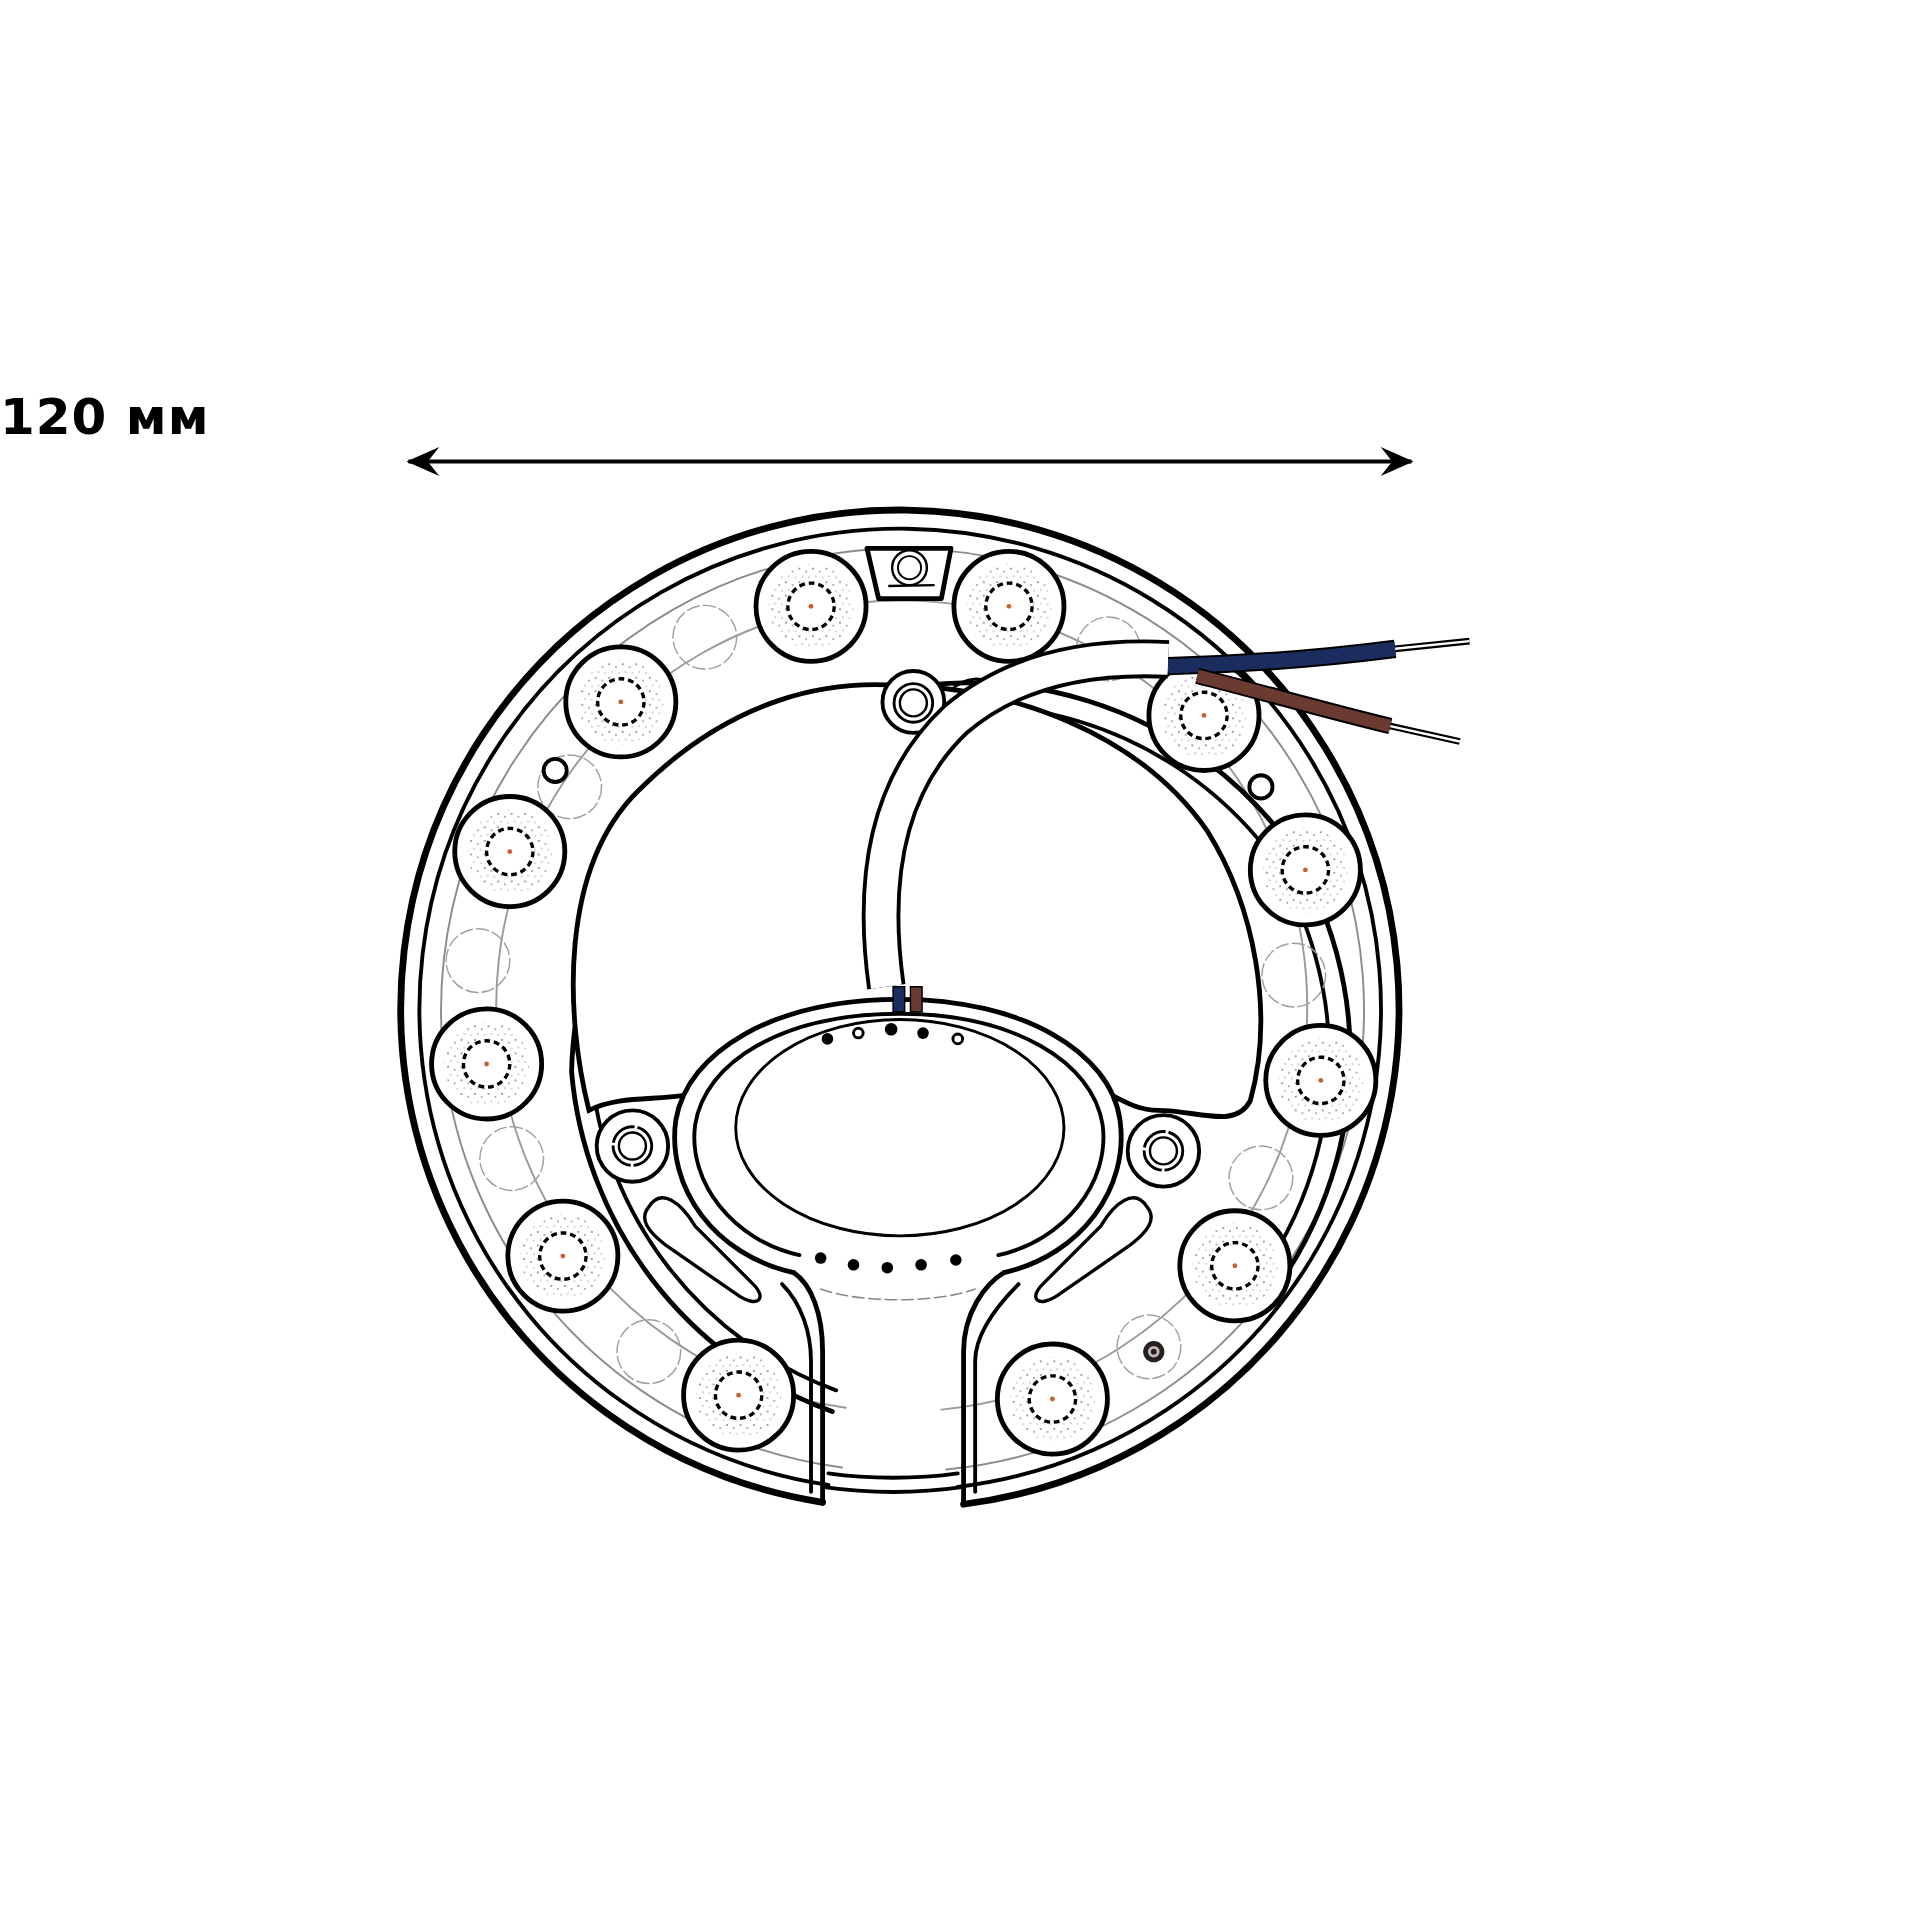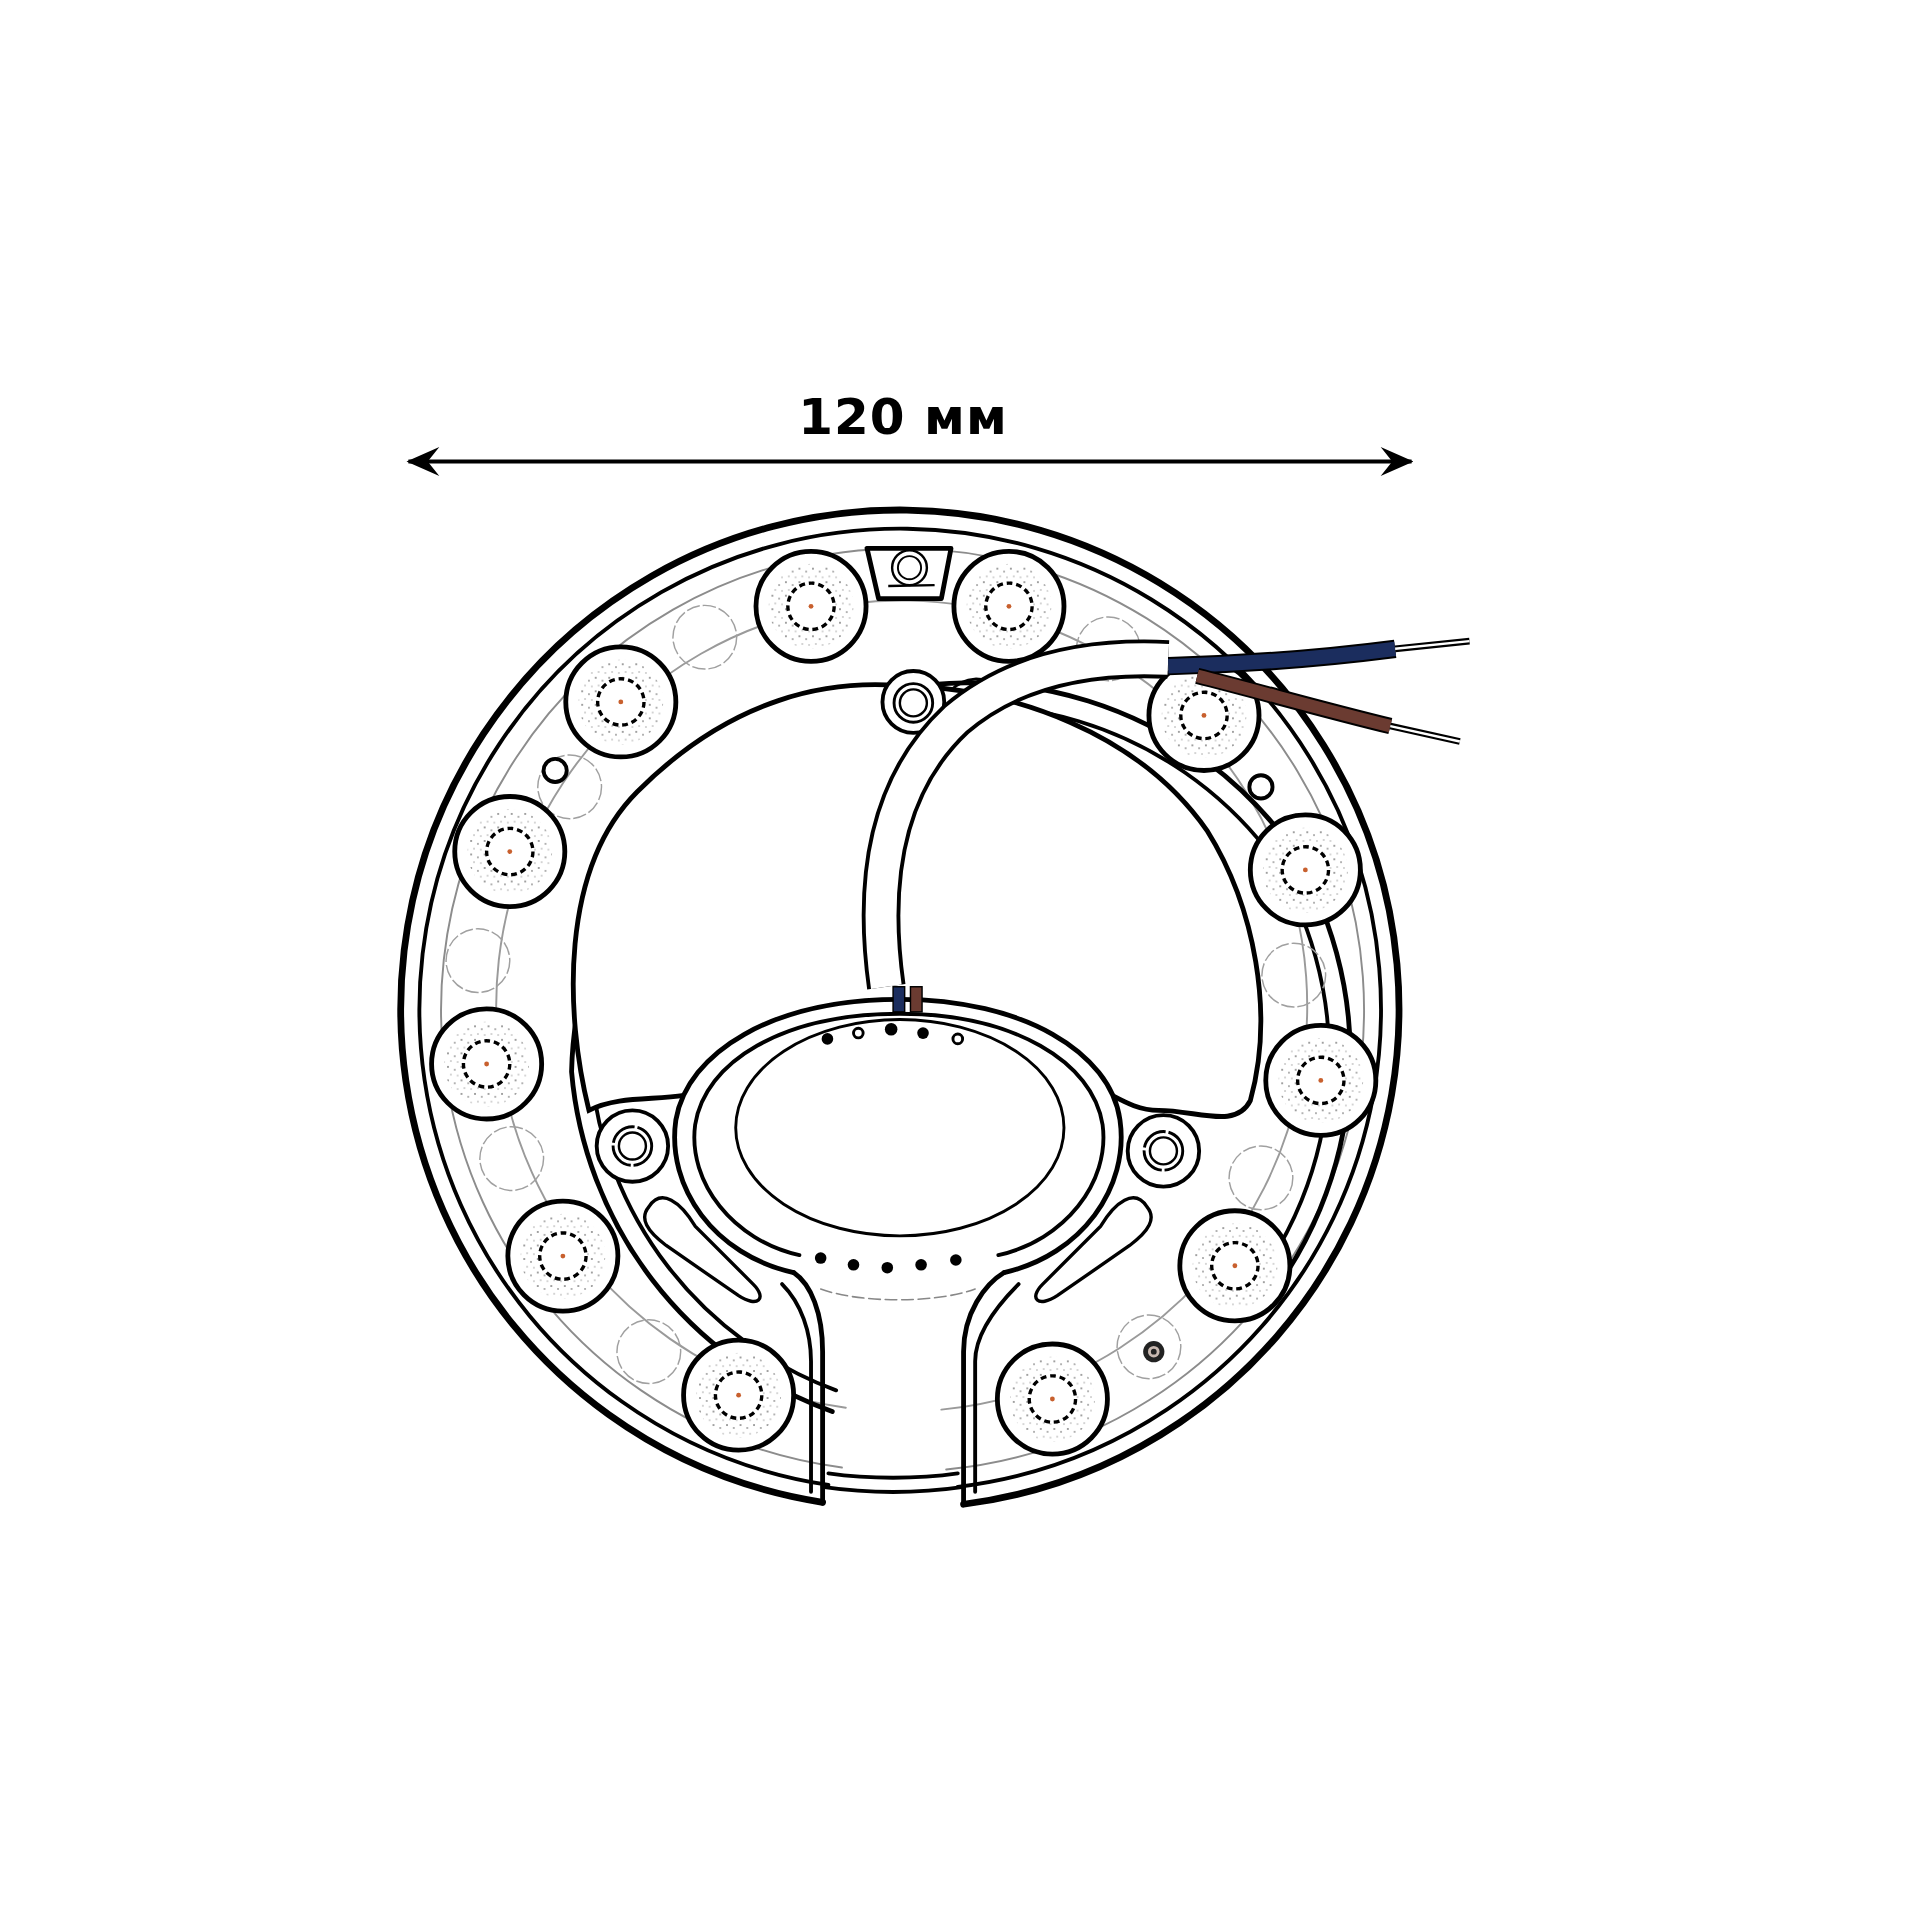--- a/index.html
+++ b/index.html
@@ -1,18 +1,18 @@
 <!DOCTYPE html>
 <html><head>
 <meta charset="utf-8">
 <style>
   html, body { margin: 0; padding: 0; background: #ffffff; }
   body { width: 1931px; height: 1931px; position: relative; overflow: hidden; font-family: "DejaVu Sans", sans-serif; }
   #canvas { position: absolute; left: 0; top: 0; width: 1931px; height: 1931px; }
-  .dim-label { position: absolute; left: 0; width: 1806px; top: 388px; text-align: center; font-family: "DejaVu Sans", sans-serif; font-weight: bold; font-size: 50px; color: #000; letter-spacing: 1px; }
+  .dim-label { position: absolute; left: 0; width: 1806px; top: 388px; text-align: left; font-family: "DejaVu Sans", sans-serif; font-weight: bold; font-size: 50px; color: #000; letter-spacing: 1px; }
   .dia-mark { position: absolute; left: 959px; top: 954px; font-family: "DejaVu Sans", sans-serif; font-size: 19.3px; color: #1f3a70; }
   .dia-tick { position: absolute; left: 981px; top: 965px; width: 1.9px; height: 11.6px; background: #c86a1e; }
 </style>
 </head>
 <body>
 
 <div class="dim-label">120 мм</div>
 <div class="dia-mark">ø</div>
 <div class="dia-tick"></div>
 

